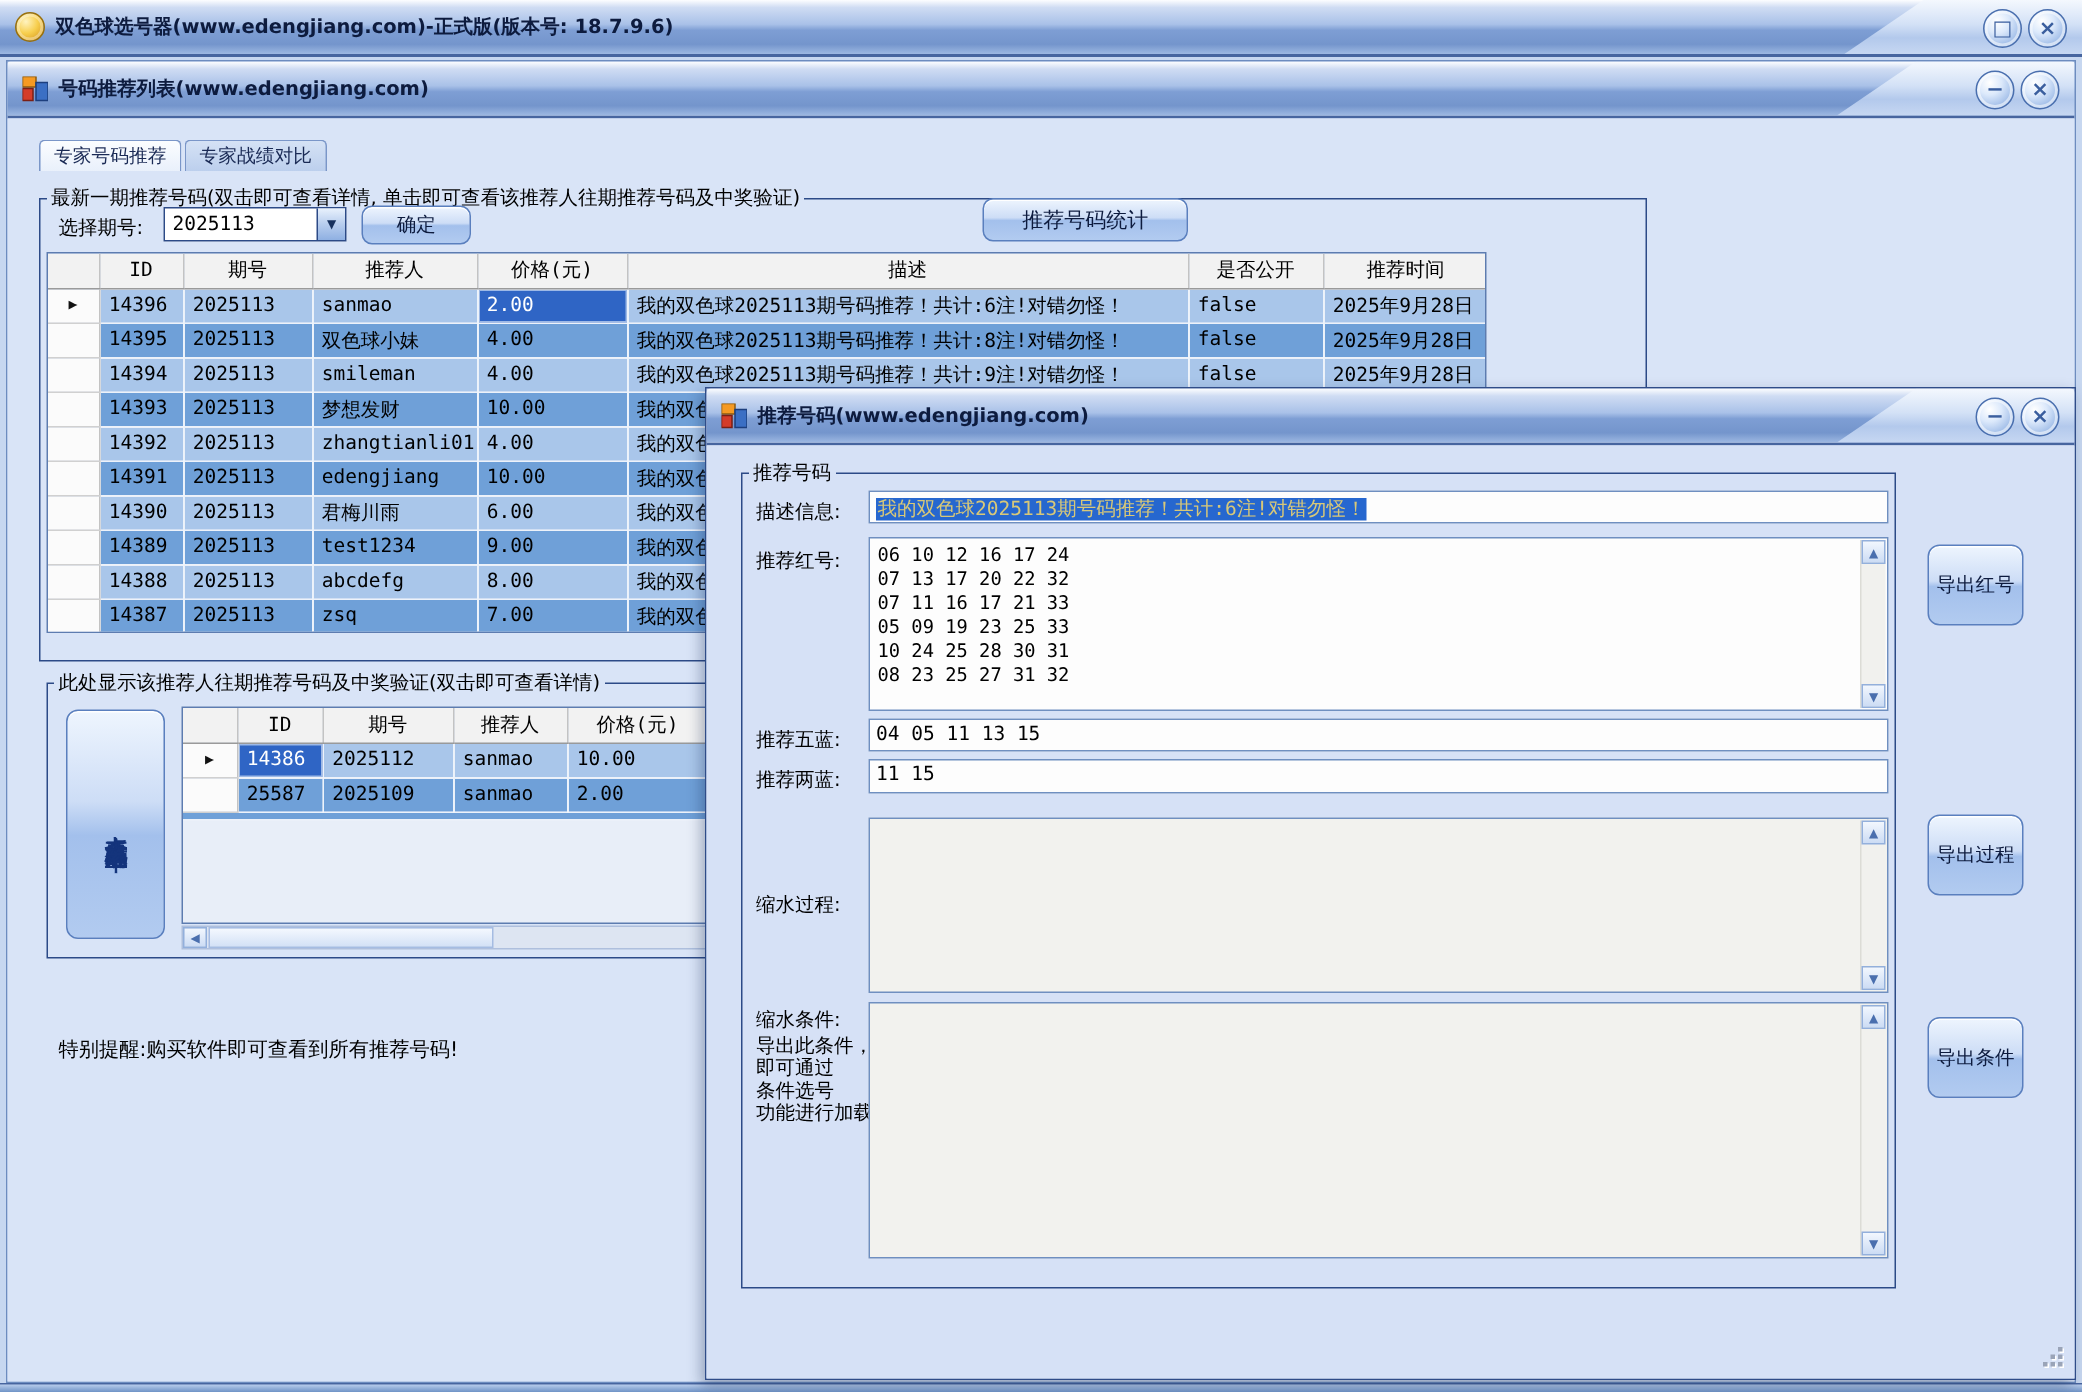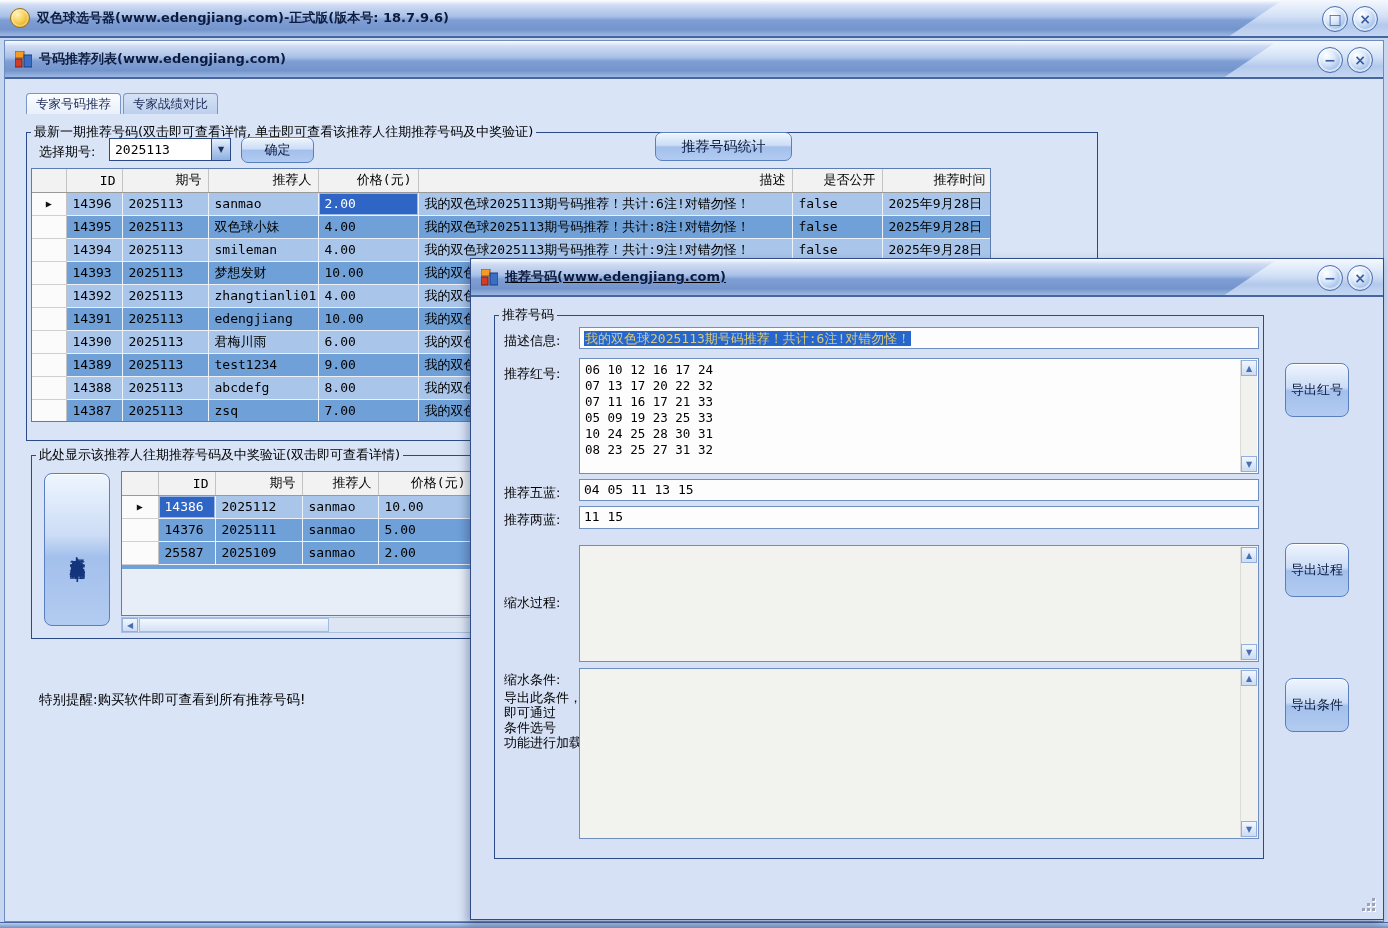--- a/index.html
+++ b/index.html
@@ -76,21 +76,21 @@
     box-shadow:inset 0 1px 0 #fff; color:#14347c; font-size:15px; font-weight:bold;
     writing-mode:vertical-lr; text-orientation:upright; letter-spacing:1px;
     display:flex; align-items:center; justify-content:center;
   }
 
   
   .tblwrap { position:absolute; border:1px solid #5d7cb0; background:#e8eef8; overflow:hidden; }
   table { border-collapse:collapse; table-layout:fixed; width:100%;
     font-family:"DejaVu Sans Mono","DejaVu Sans",monospace; font-size:13px; }
   th { background:#f2f2f2; border-right:1px solid #c3c3c3; border-bottom:1px solid #9a9a9a;
-    font-weight:normal; text-align:right; height:23px; padding:0 6px; overflow:hidden; white-space:nowrap; }
+    font-weight:normal; text-align:center; height:23px; padding:0 6px; overflow:hidden; white-space:nowrap; }
   td { height:23px; padding:0 6px; overflow:hidden; white-space:nowrap;
     border-right:1px solid rgba(245,249,255,.45); border-bottom:1px solid rgba(245,249,255,.35); }
   tr.light td { background:#a9c6ea; }
   tr.dark  td { background:#6fa0d8; }
   td.rowhdr { background:#fbfbfb !important; border-right:1px solid #c3c3c3; border-bottom:1px solid #d0d0d0;
     text-align:center; color:#111; font-size:10px; padding:0; }
   td.selcell { background:#2f65c5 !important; color:#fff; box-shadow:inset 0 0 0 1px #9db9e6; }
   tr.filler td { height:5px; padding:0; background:#6fa0d8; }
 
   
@@ -106,21 +106,21 @@
   .tfield { position:absolute; background:#fdfdfd; border:1px solid #6f8fc0; padding:2px 4px 0 4px;
     font-family:"DejaVu Sans Mono","DejaVu Sans",monospace; font-size:13px; overflow:hidden; white-space:nowrap; }
   .tarea  { position:absolute; background:#f2f2ee; border:1px solid #6f8fc0; overflow:hidden; }
   .tarea.white { background:#fdfdfd; }
   .tarea .content { position:absolute; left:5px; top:3px; right:20px; bottom:2px;
     font-family:"DejaVu Sans Mono","DejaVu Sans",monospace; font-size:12.5px; line-height:16px; white-space:pre; }
   .hl { background:#2667cf; color:#d8c878; padding:0 1px; }
 
   
   #dialog { position:absolute; left:470px; top:258px; width:914px; height:662px;
-    border:1px solid #2f4c88; background:#d6e1f6; box-shadow:-3px 4px 9px rgba(20,40,80,.35); z-index:10;text-decoration:underline; }
+    border:1px solid #2f4c88; background:#d6e1f6; box-shadow:-3px 4px 9px rgba(20,40,80,.35); z-index:10; }
   #dialog .titlebar { border-radius:3px 3px 0 0; }
   #dialog-body { position:relative; width:100%; height:622px; background:#d6e1f6; }
   .note { position:absolute; font-size:13px; line-height:15px; white-space:pre-line; color:#000; }
   .grip { position:absolute; right:8px; bottom:8px; width:12px; height:12px; }
   .grip i { position:absolute; width:3px; height:3px; background:#9aa4b8; box-shadow:1px 1px 0 #fff; }
   .grip .d1{right:0;bottom:0;} .grip .d2{right:0;bottom:5px;} .grip .d3{right:0;bottom:10px;}
   .grip .d4{right:5px;bottom:0;} .grip .d5{right:5px;bottom:5px;} .grip .d6{right:10px;bottom:0;}
 </style>
 </head>
 <body>
@@ -325,27 +325,20 @@
             <tbody>
               <tr class="light">
                 <td class="rowhdr">▶</td>
                 <td class="selcell">14386</td>
                 <td>2025112</td>
                 <td>sanmao</td>
                 <td>10.00</td>
               </tr>
               <tr class="dark">
                 <td class="rowhdr"></td>
-                <td>14376</td>
-                <td>2025111</td>
-                <td>sanmao</td>
-                <td>5.00</td>
-              </tr>
-              <tr class="dark">
-                <td class="rowhdr"></td>
                 <td>25587</td>
                 <td>2025109</td>
                 <td>sanmao</td>
                 <td>2.00</td>
               </tr>
               <tr class="dark filler">
                 <td colspan="5"></td>
               </tr>
             </tbody>
           </table>

